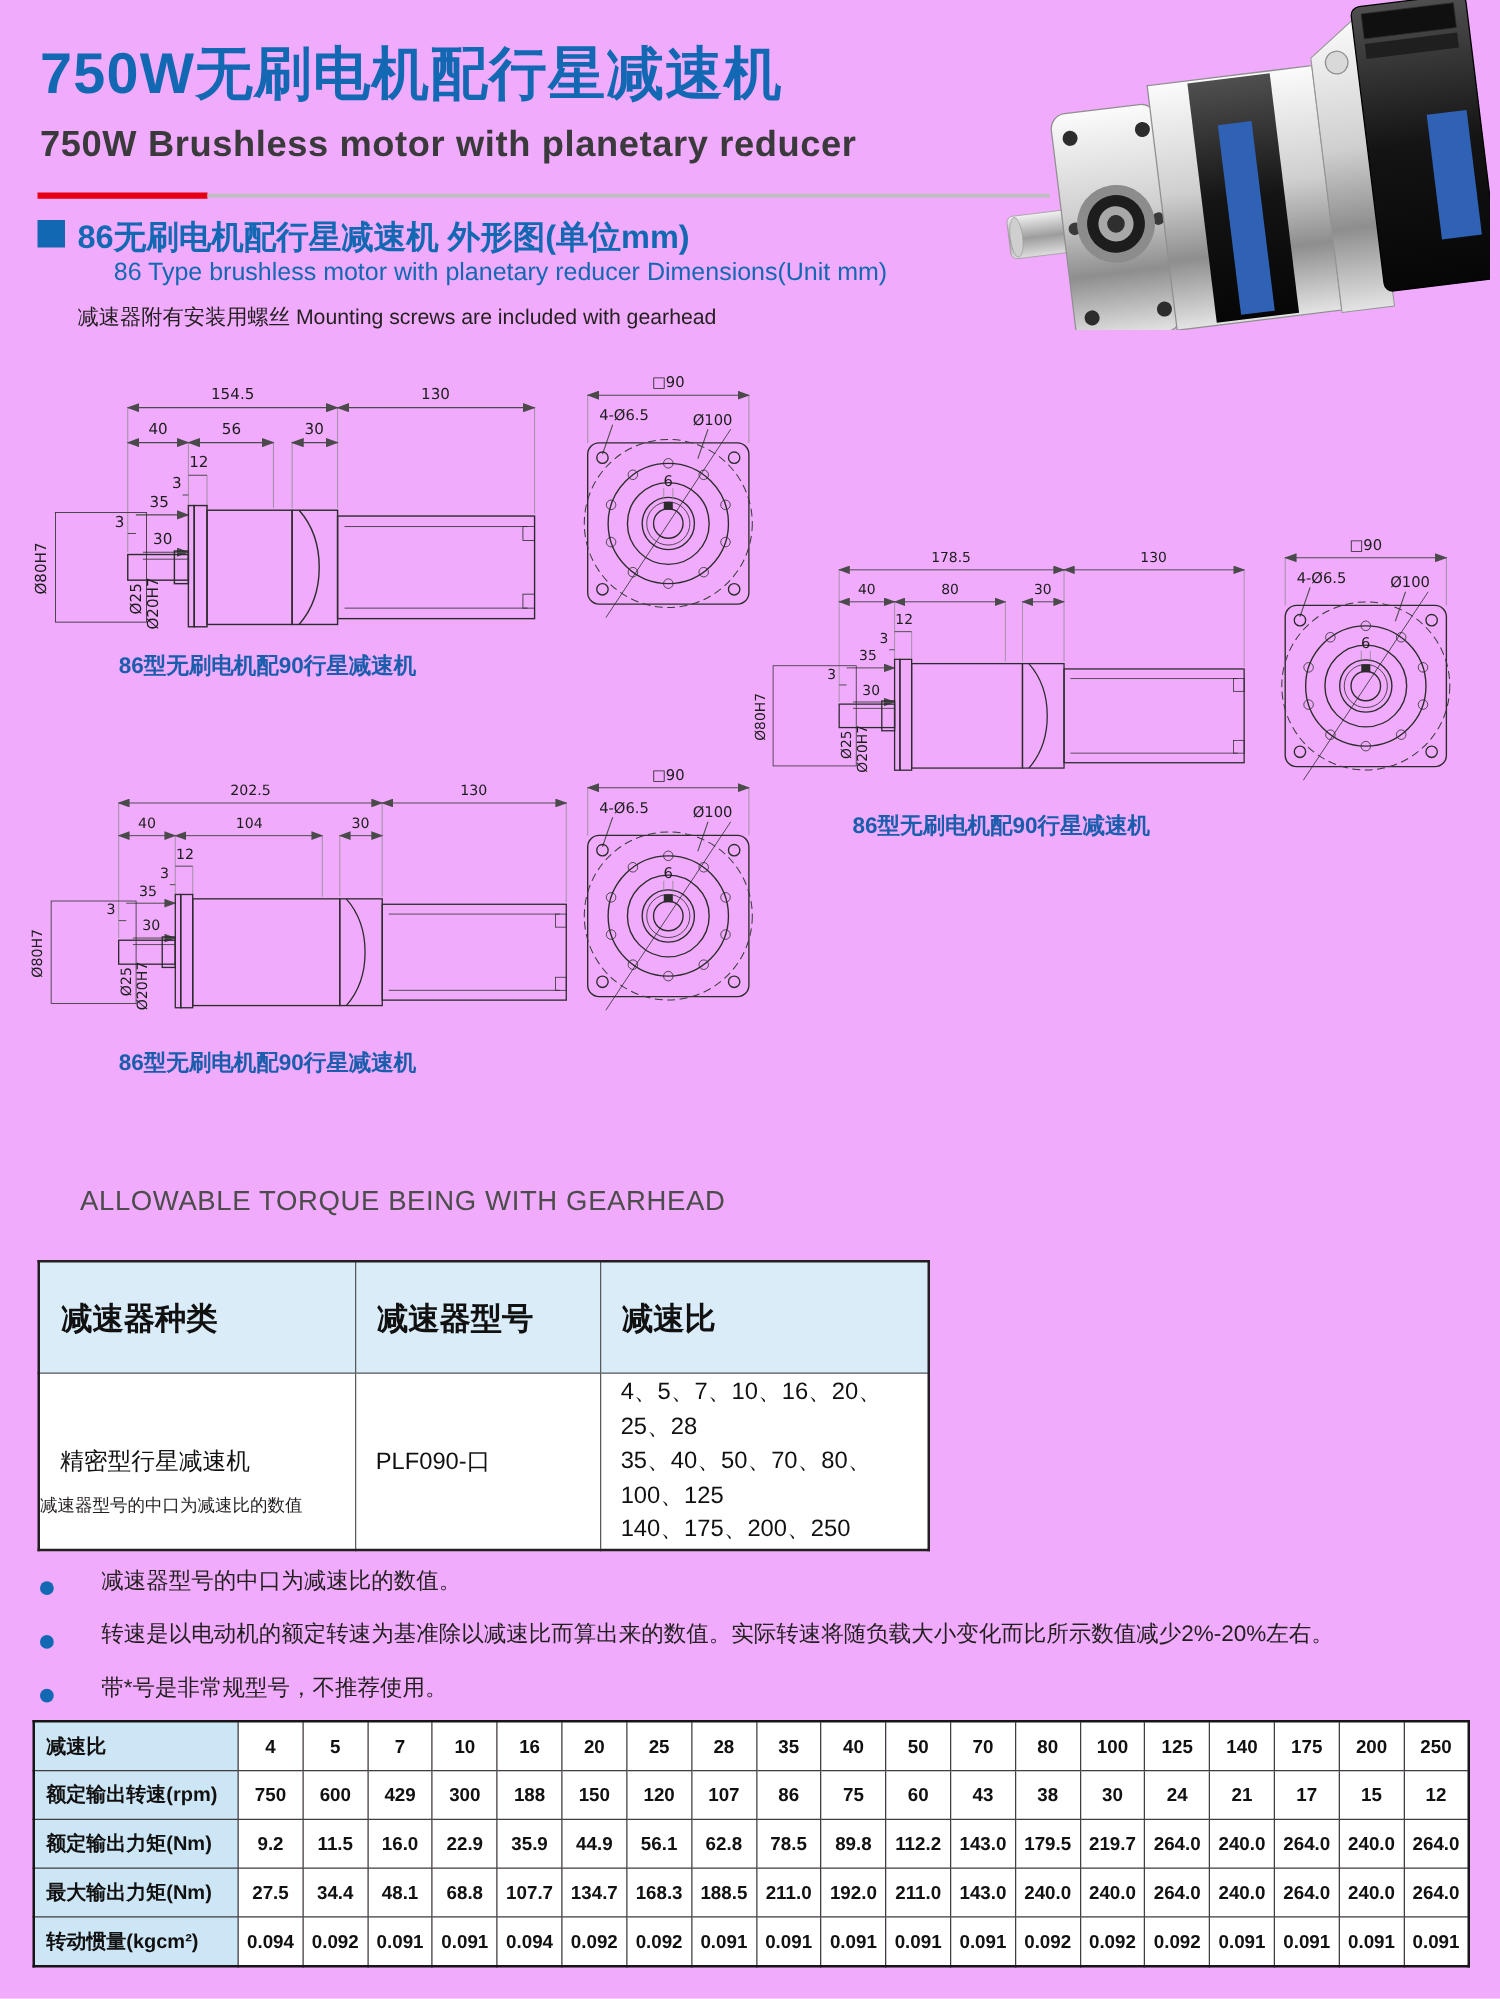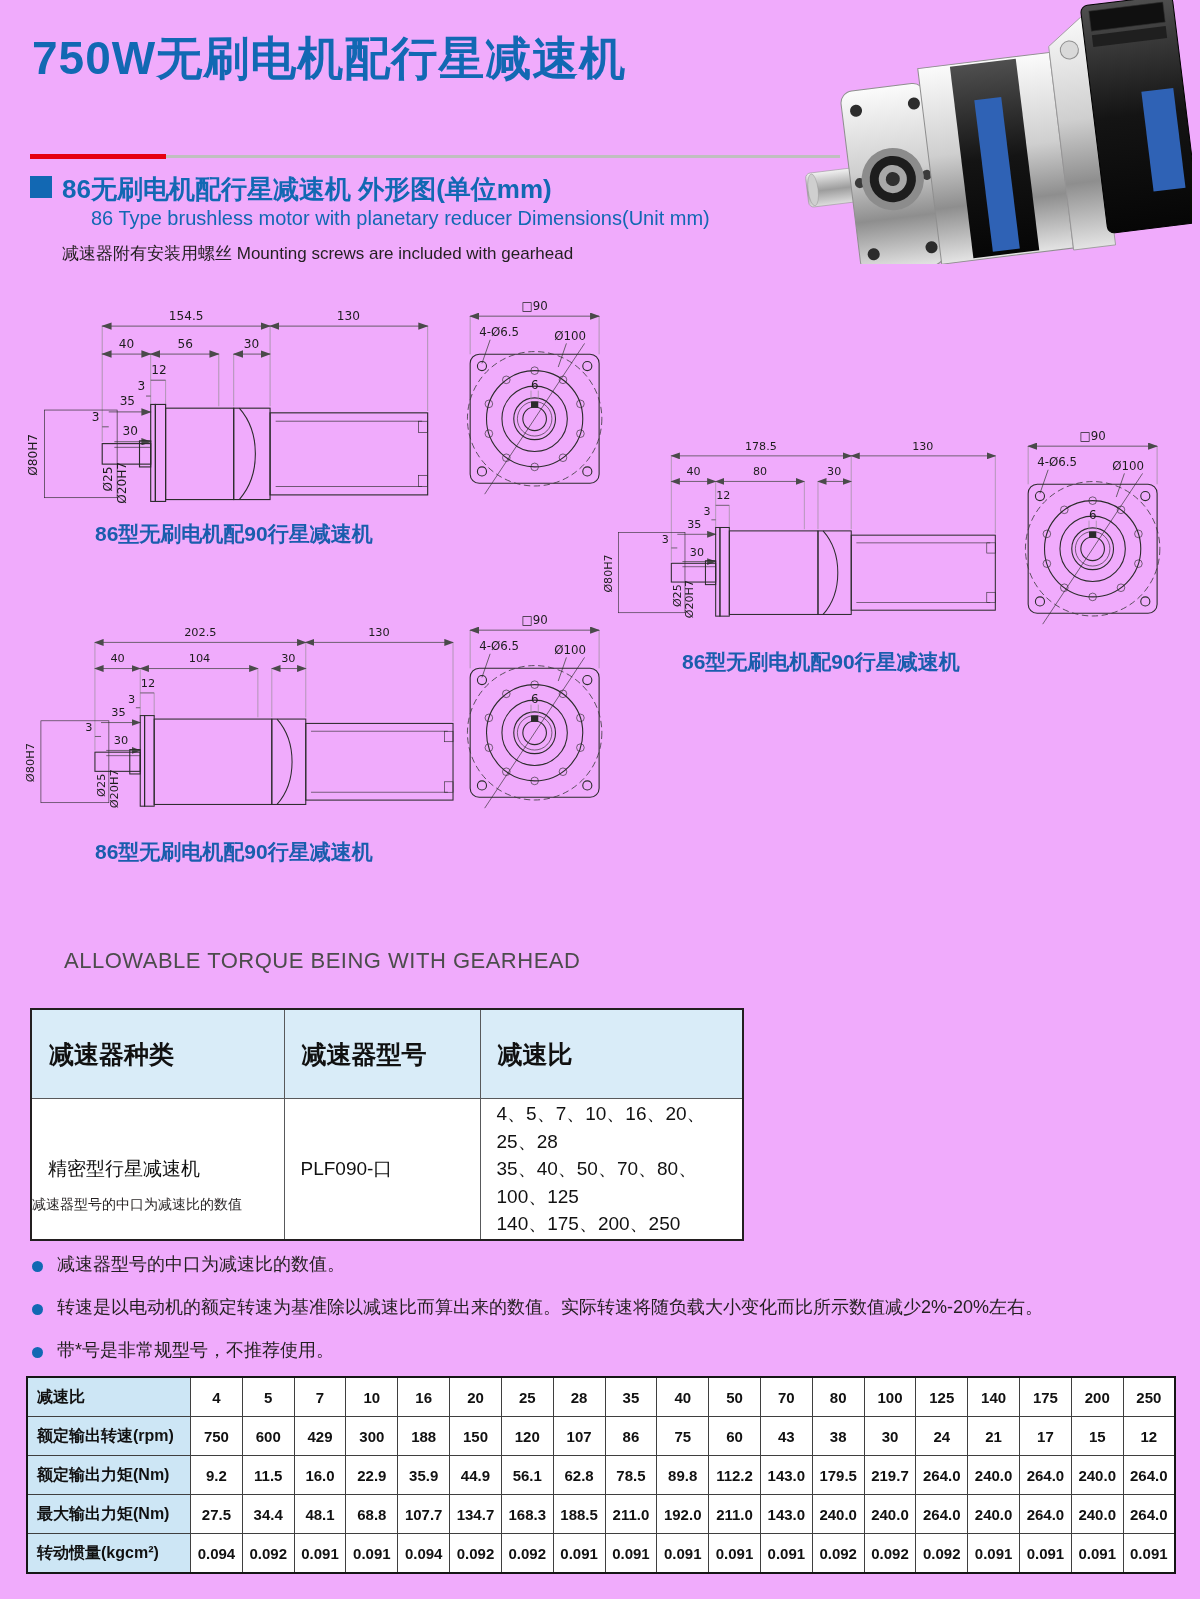--- a/index.html
+++ b/index.html
@@ -25,32 +25,32 @@
   .sec-head span{display:inline-block;}
   
   .drawing{position:absolute;}
   .drawing svg{display:block;}
   .geo{fill:none;stroke:#2b2b2b;stroke-width:1.2;}
   .thin{fill:none;stroke:#2b2b2b;stroke-width:.7;}
   .dim{stroke:#4a4a4a;stroke-width:.9;fill:none;}
   .ext{stroke:#8a8a8a;stroke-width:.7;fill:none;}
   .dash{stroke:#3a3a3a;stroke-width:.9;fill:none;stroke-dasharray:7 4;}
   text.dimtxt{font-size:13px;fill:#1d1d1d;text-anchor:middle;font-family:"DejaVu Sans",sans-serif;}
-  .caption{position:absolute;font-size:21px;font-weight:bold;color:#1a5dad;white-space:nowrap;}
+  .caption{position:absolute;font-size:18px;font-weight:bold;color:#1a5dad;white-space:nowrap;}
   
   table.reducer{position:absolute;left:30px;top:1008px;width:712px;border-collapse:collapse;table-layout:fixed;}
   table.reducer td{border:1px solid #58595b;}
   table.reducer{border:2px solid #231f20;}
   table.reducer .hd{background:#d9ecf8;font-weight:bold;font-size:25px;height:86px;padding-left:17px;color:#111;}
   table.reducer .bd{background:#fff;font-size:19px;height:96px;padding-left:16px;color:#111;}
   .ratios div{line-height:1.45;}
   .tbl-note{position:absolute;left:32px;top:1196px;font-size:14px;color:#231f20;font-family:Liberation Mono, monospace;}
   
   .bullets{position:absolute;left:30px;top:1252px;width:1150px;}
-  .bullet{display:flex;align-items:center;margin-bottom:19px;font-size:18px;color:#231f20;}
+  .bullet{display:flex;align-items:flex-end;margin-bottom:19px;font-size:18px;color:#231f20;gap:24px;}
   .bullet .dot{flex:0 0 auto;width:11px;height:11px;border-radius:50%;background:#1268b3;margin:5px 14px 0 2px;}
   
   table.spec{position:absolute;left:26px;top:1376px;width:1150px;border-collapse:collapse;table-layout:fixed;border:2px solid #161616;}
   table.spec td{border:1px solid #3f3f3f;text-align:center;font-size:15px;font-weight:bold;height:38px;color:#111;background:#fff;padding:0 1px;}
   table.spec td.rowlabel{background:#cde6f5;text-align:left;padding-left:9px;font-size:16px;width:152px;}
   
   .photo{position:absolute;left:800px;top:0px;width:392px;height:264px;}
 </style>
 </head>
 <body>
@@ -75,20 +75,21 @@
       </linearGradient>
       <linearGradient id="gShaft" x1="0" y1="0" x2="0" y2="1">
         <stop offset="0" stop-color="#f2f2f2"></stop>
           <stop offset=".55" stop-color="#9d9d9d"></stop>
           <stop offset="1" stop-color="#dedede"></stop>
       </linearGradient>
     </defs>
   </svg>
 
   <h1 class="title-zh">750W无刷电机配行星减速机</h1>
+  <h2 class="title-en">750W Brushless motor with planetary reducer</h2>
   <div class="divider">
     <span class="red"></span>
     <span class="gray"></span>
   </div>
 
   <div class="photo">
     <svg viewBox="0 0 390 260" width="392" height="264">
       <g transform="rotate(-7 195 135)">
         <rect x="2" y="148" width="58" height="34" rx="5" fill="url(#gShaft)" stroke="#9a9a9a" stroke-width=".6"></rect>
         <ellipse cx="8" cy="165" rx="5" ry="16" fill="#cfcfcf" stroke="#9a9a9a" stroke-width=".5"></ellipse>

